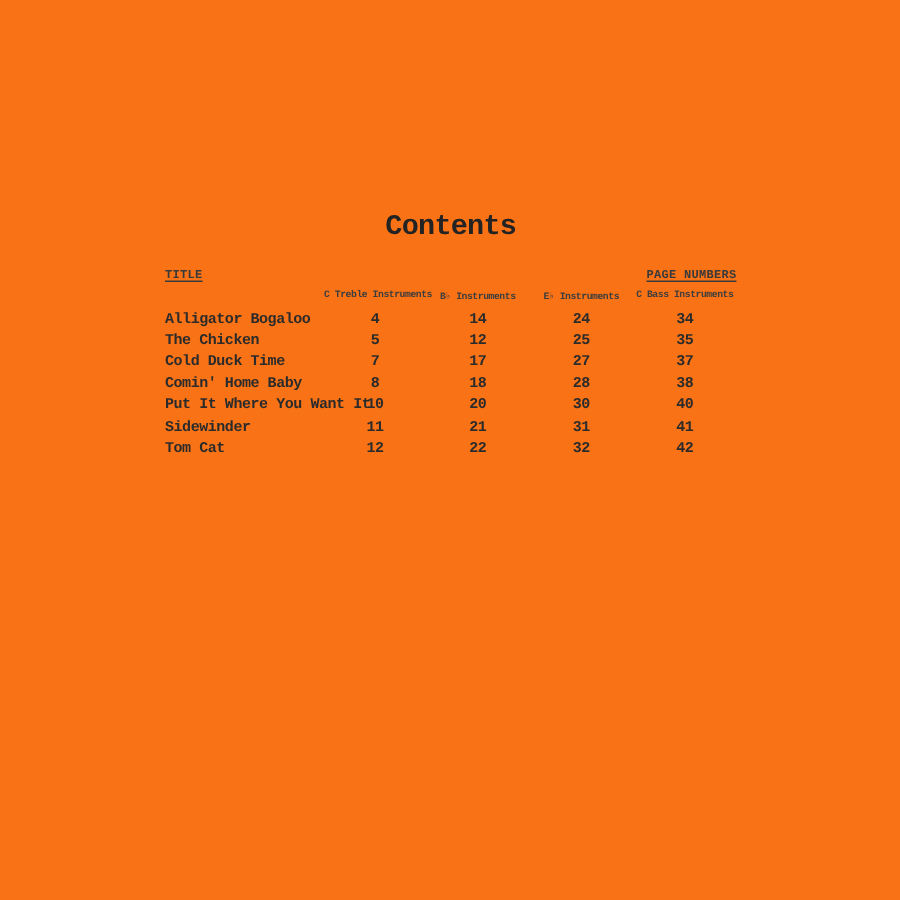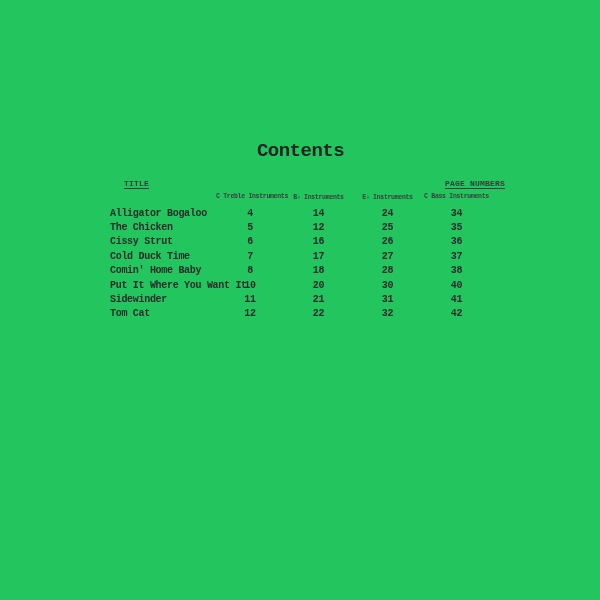--- a/index.html
+++ b/index.html
@@ -4,21 +4,21 @@
 <style>
   html, body {
     margin: 0;
     padding: 0;
     background: #ffffff;
   }
   .page {
     position: relative;
     width: 600px;
     height: 600px;
-    background: #22c55e;
+    background: #f97316;
     font-family: "Liberation Mono", "DejaVu Sans Mono", monospace;
     color: #2e2e2e;
     overflow: hidden;
   }
   .contents-title {
     position: absolute;
     top: 140px;
     left: 110px;
     width: 381px;
     text-align: center;
@@ -37,21 +37,20 @@
     display: grid;
     grid-template-columns: 106px 68px 69px 69px 69px;
     align-items: center;
   }
   .hdr-row {
     height: 11px;
     font-size: 8px;
     font-weight: bold;
     color: #3a3a3a;
     letter-spacing: 0.2px;
-    margin-left: 14px;
   }
   .hdr-title {
     grid-column: 1 / 2;
     text-align: left;
     text-decoration: underline;
     text-underline-offset: 2px;
   }
   .hdr-pages {
     grid-column: 2 / 6;
     text-align: right;
@@ -121,27 +120,20 @@
       </div>
 
       <div class="grid-row song-row">
         <div class="song-title">The Chicken</div>
         <div class="page-num">5</div>
         <div class="page-num">12</div>
         <div class="page-num">25</div>
         <div class="page-num">35</div>
       </div>
 
-      <div class="grid-row song-row">
-        <div class="song-title">Cissy Strut</div>
-        <div class="page-num">6</div>
-        <div class="page-num">16</div>
-        <div class="page-num">26</div>
-        <div class="page-num">36</div>
-      </div>
 
       <div class="grid-row song-row">
         <div class="song-title">Cold Duck Time</div>
         <div class="page-num">7</div>
         <div class="page-num">17</div>
         <div class="page-num">27</div>
         <div class="page-num">37</div>
       </div>
 
       <div class="grid-row song-row">

